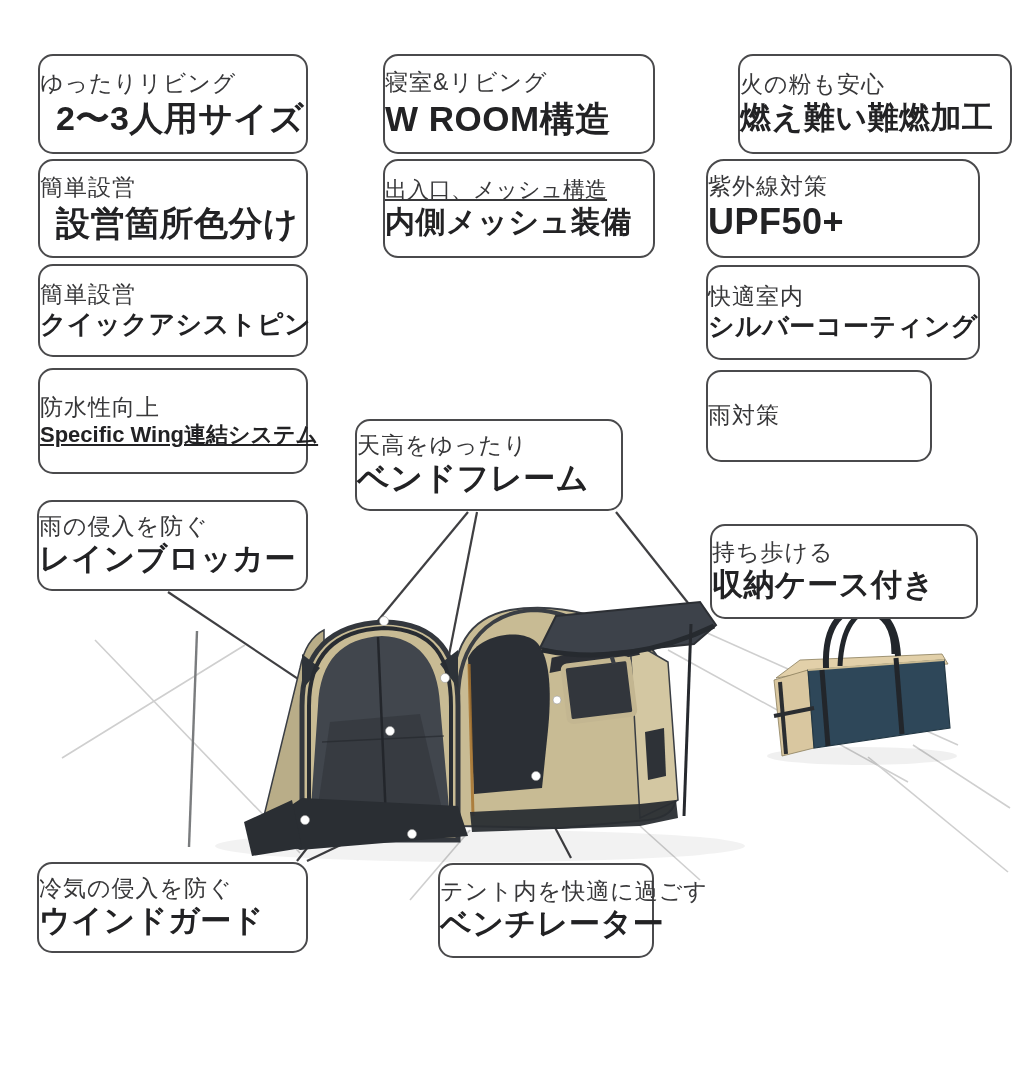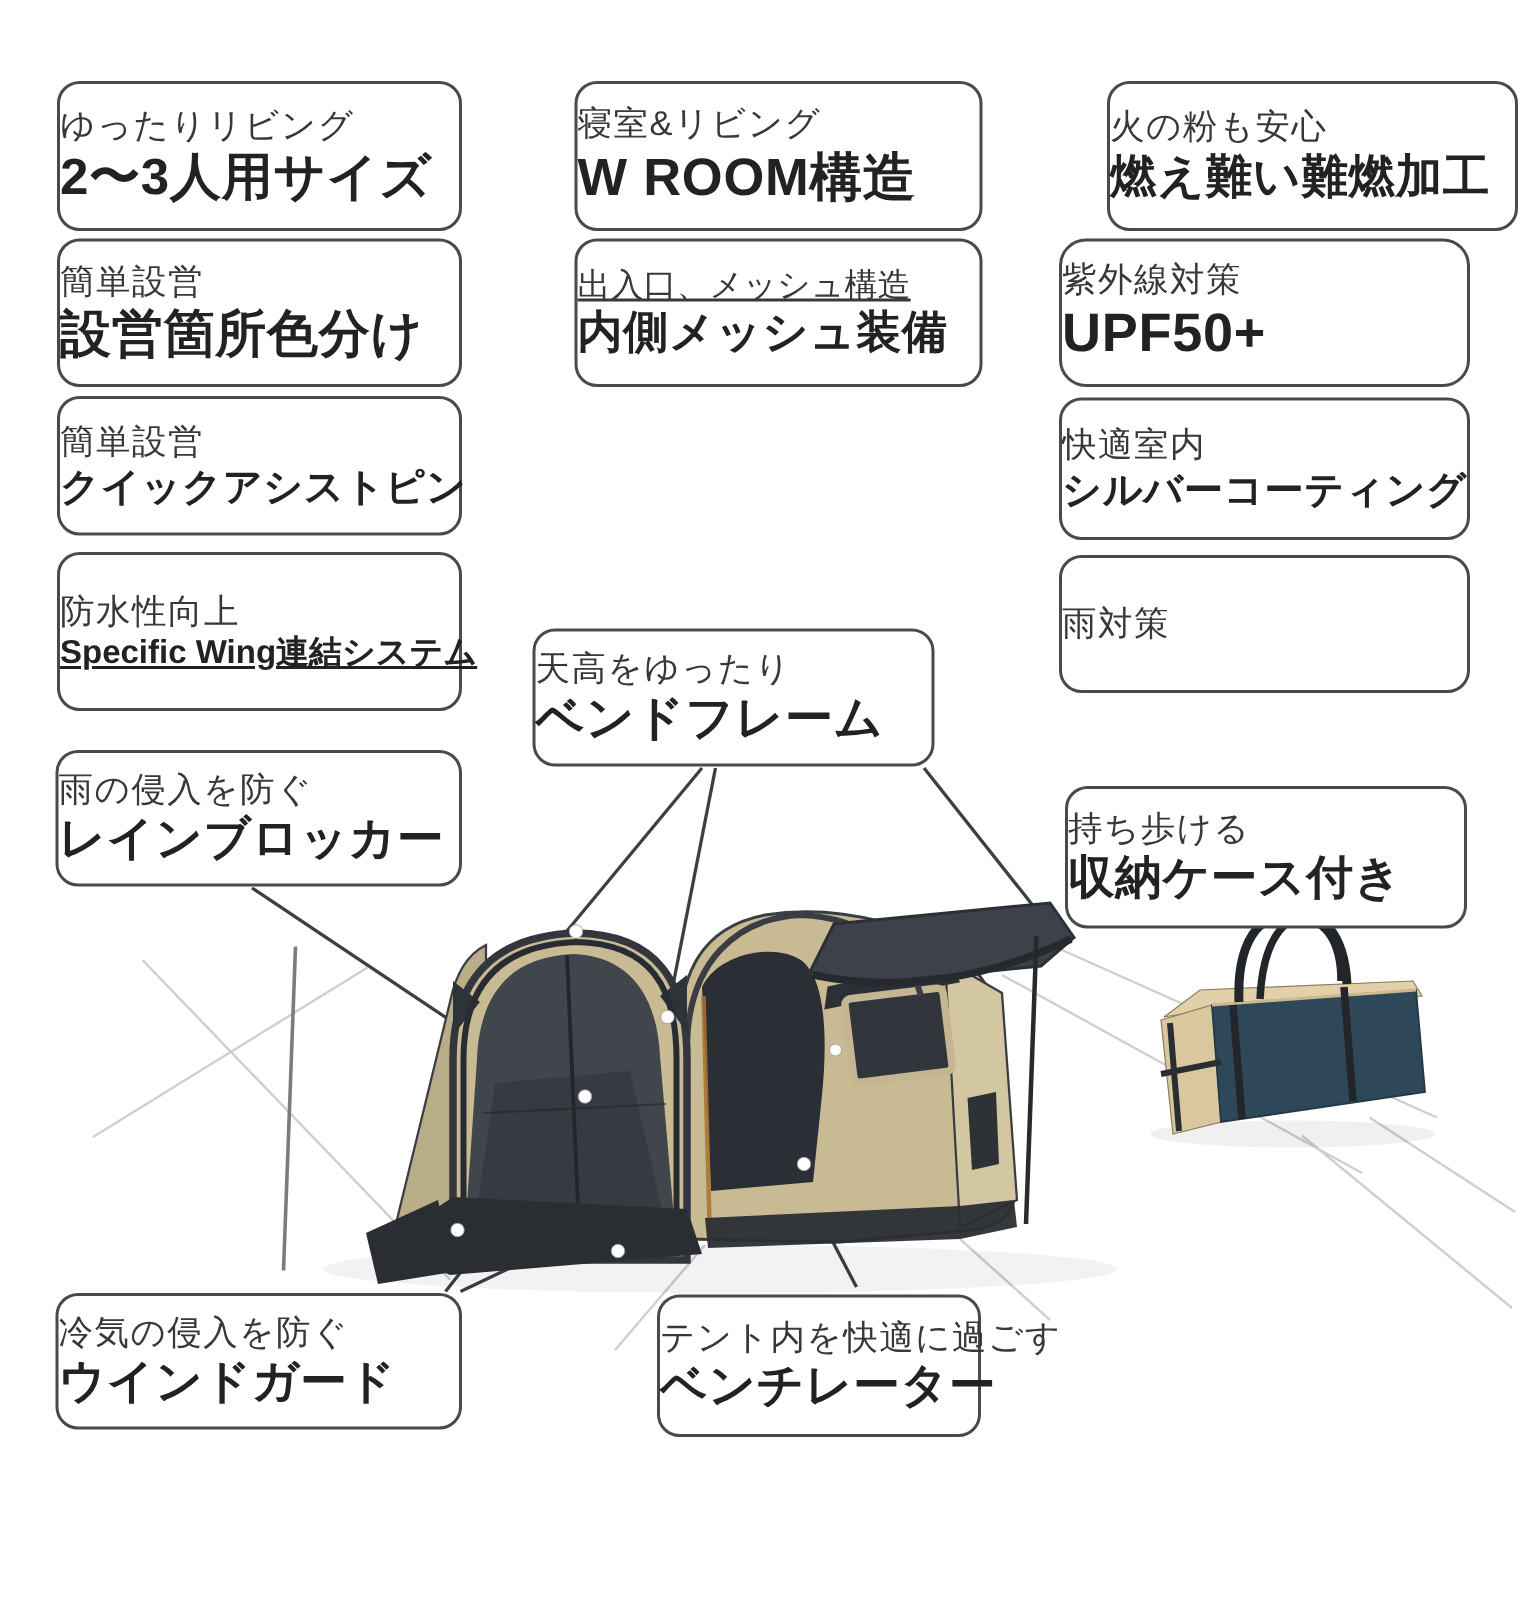--- a/index.html
+++ b/index.html
@@ -12,34 +12,34 @@
     position:absolute;background:#ffffff;border:2px solid #4a4a4c;border-radius:15px;
     display:flex;flex-direction:column;align-items:flex-start;justify-content:center;
     text-align:center;white-space:nowrap;box-sizing:border-box;gap:3px;z-index:2;
   }
   .fbox .l1{font-size:23px;line-height:1.1;color:#38383a;letter-spacing:1px;}
   .fbox .l2{font-size:31px;line-height:1.12;font-weight:700;color:#222224;letter-spacing:.5px;}
   .sz22{font-size:22px !important;letter-spacing:0 !important;text-decoration:underline;}
   .sz26{font-size:26px !important;}
   .sz30{font-size:30px !important;}
   .sz32{font-size:32px !important;}
-  .sz34{font-size:34px !important;}
+  .sz34{font-size:34px !important;margin-left:16px;}
   .sz35{font-size:35px !important;}
   .sz36{font-size:36px !important;}
   
   .bA{left:38px;top:54px;width:270px;height:100px;}
   .bB{left:383px;top:54px;width:272px;height:100px;}
   .bC{left:706px;top:54px;width:274px;height:100px;margin-left:32px;}
   .bD{left:38px;top:159px;width:270px;height:99px;}
   .bE{left:383px;top:159px;width:272px;height:99px;}
   .bF{left:706px;top:159px;width:274px;height:99px;border-radius:18px;}
   .bG{left:38px;top:264px;width:270px;height:93px;}
   .bH{left:706px;top:265px;width:274px;height:95px;}
   .bI{left:38px;top:368px;width:270px;height:106px;}
-  .bJ{left:706px;top:370px;width:274px;height:92px;}
+  .bJ{left:706px;top:370px;width:226px;height:92px;}
   .bK{left:355px;top:419px;width:268px;height:92px;}
   .bL{left:37px;top:500px;width:271px;height:91px;}
   .bM{left:710px;top:524px;width:268px;height:95px;}
   .bN{left:37px;top:862px;width:271px;height:91px;}
   .bO{left:438px;top:863px;width:216px;height:95px;}
 </style>
 </head>
 <body>
 
 <div id="canvas">

